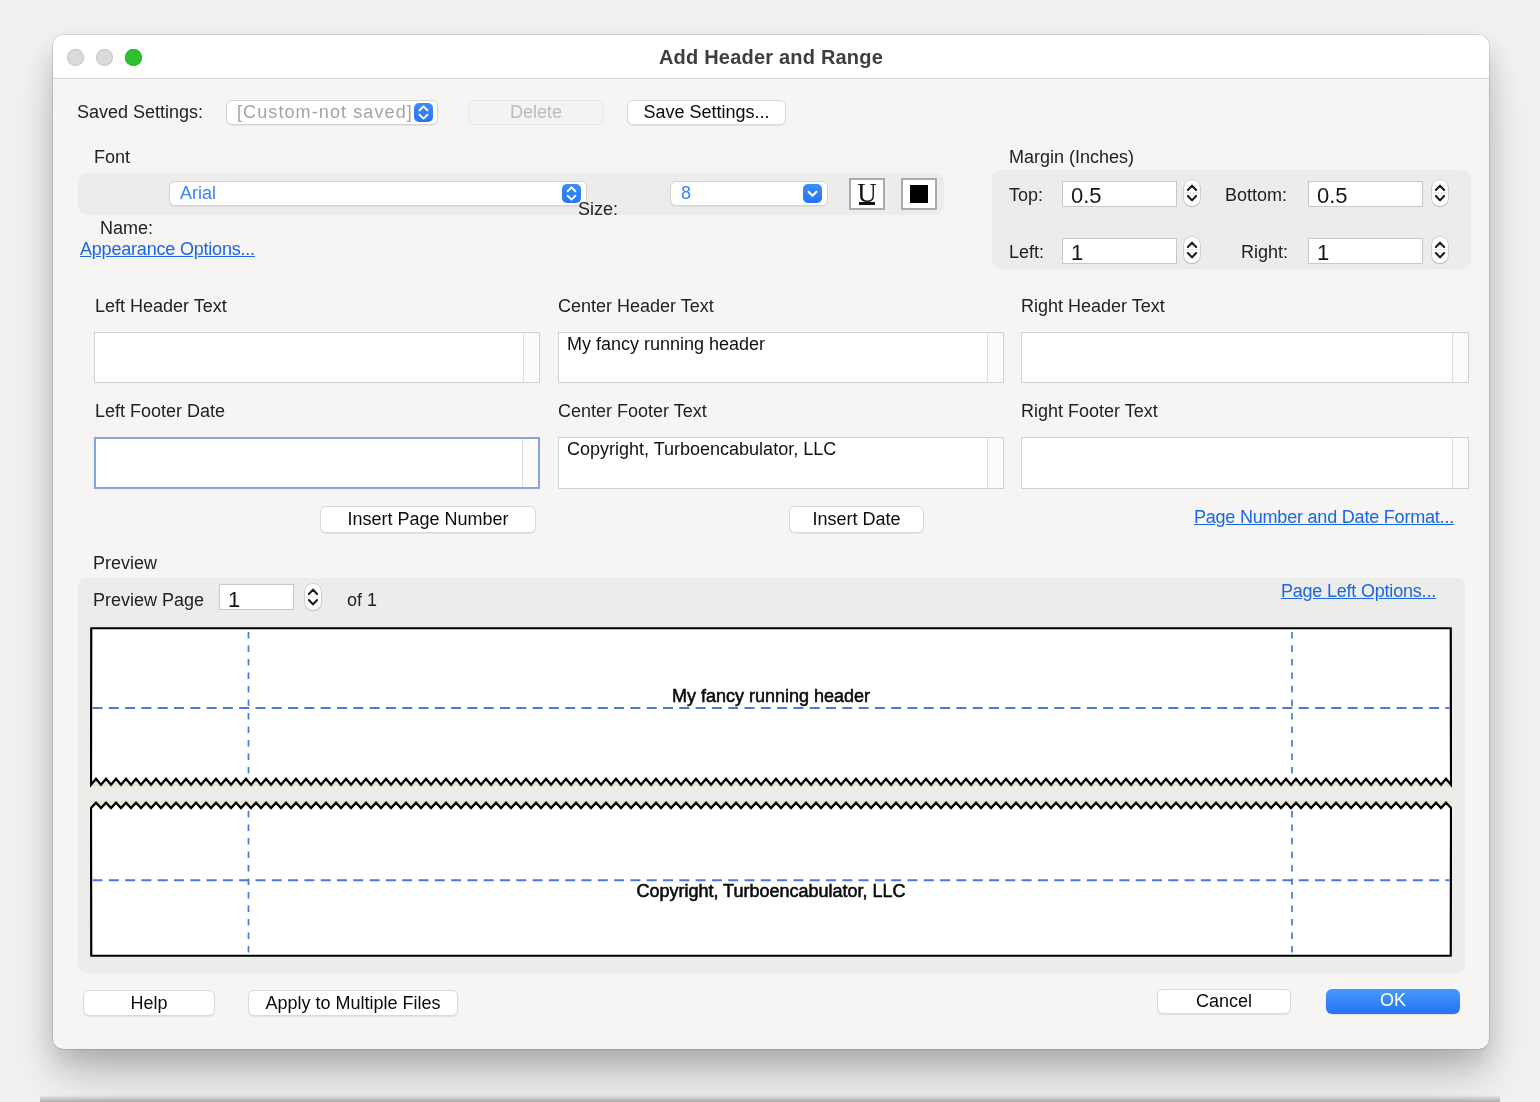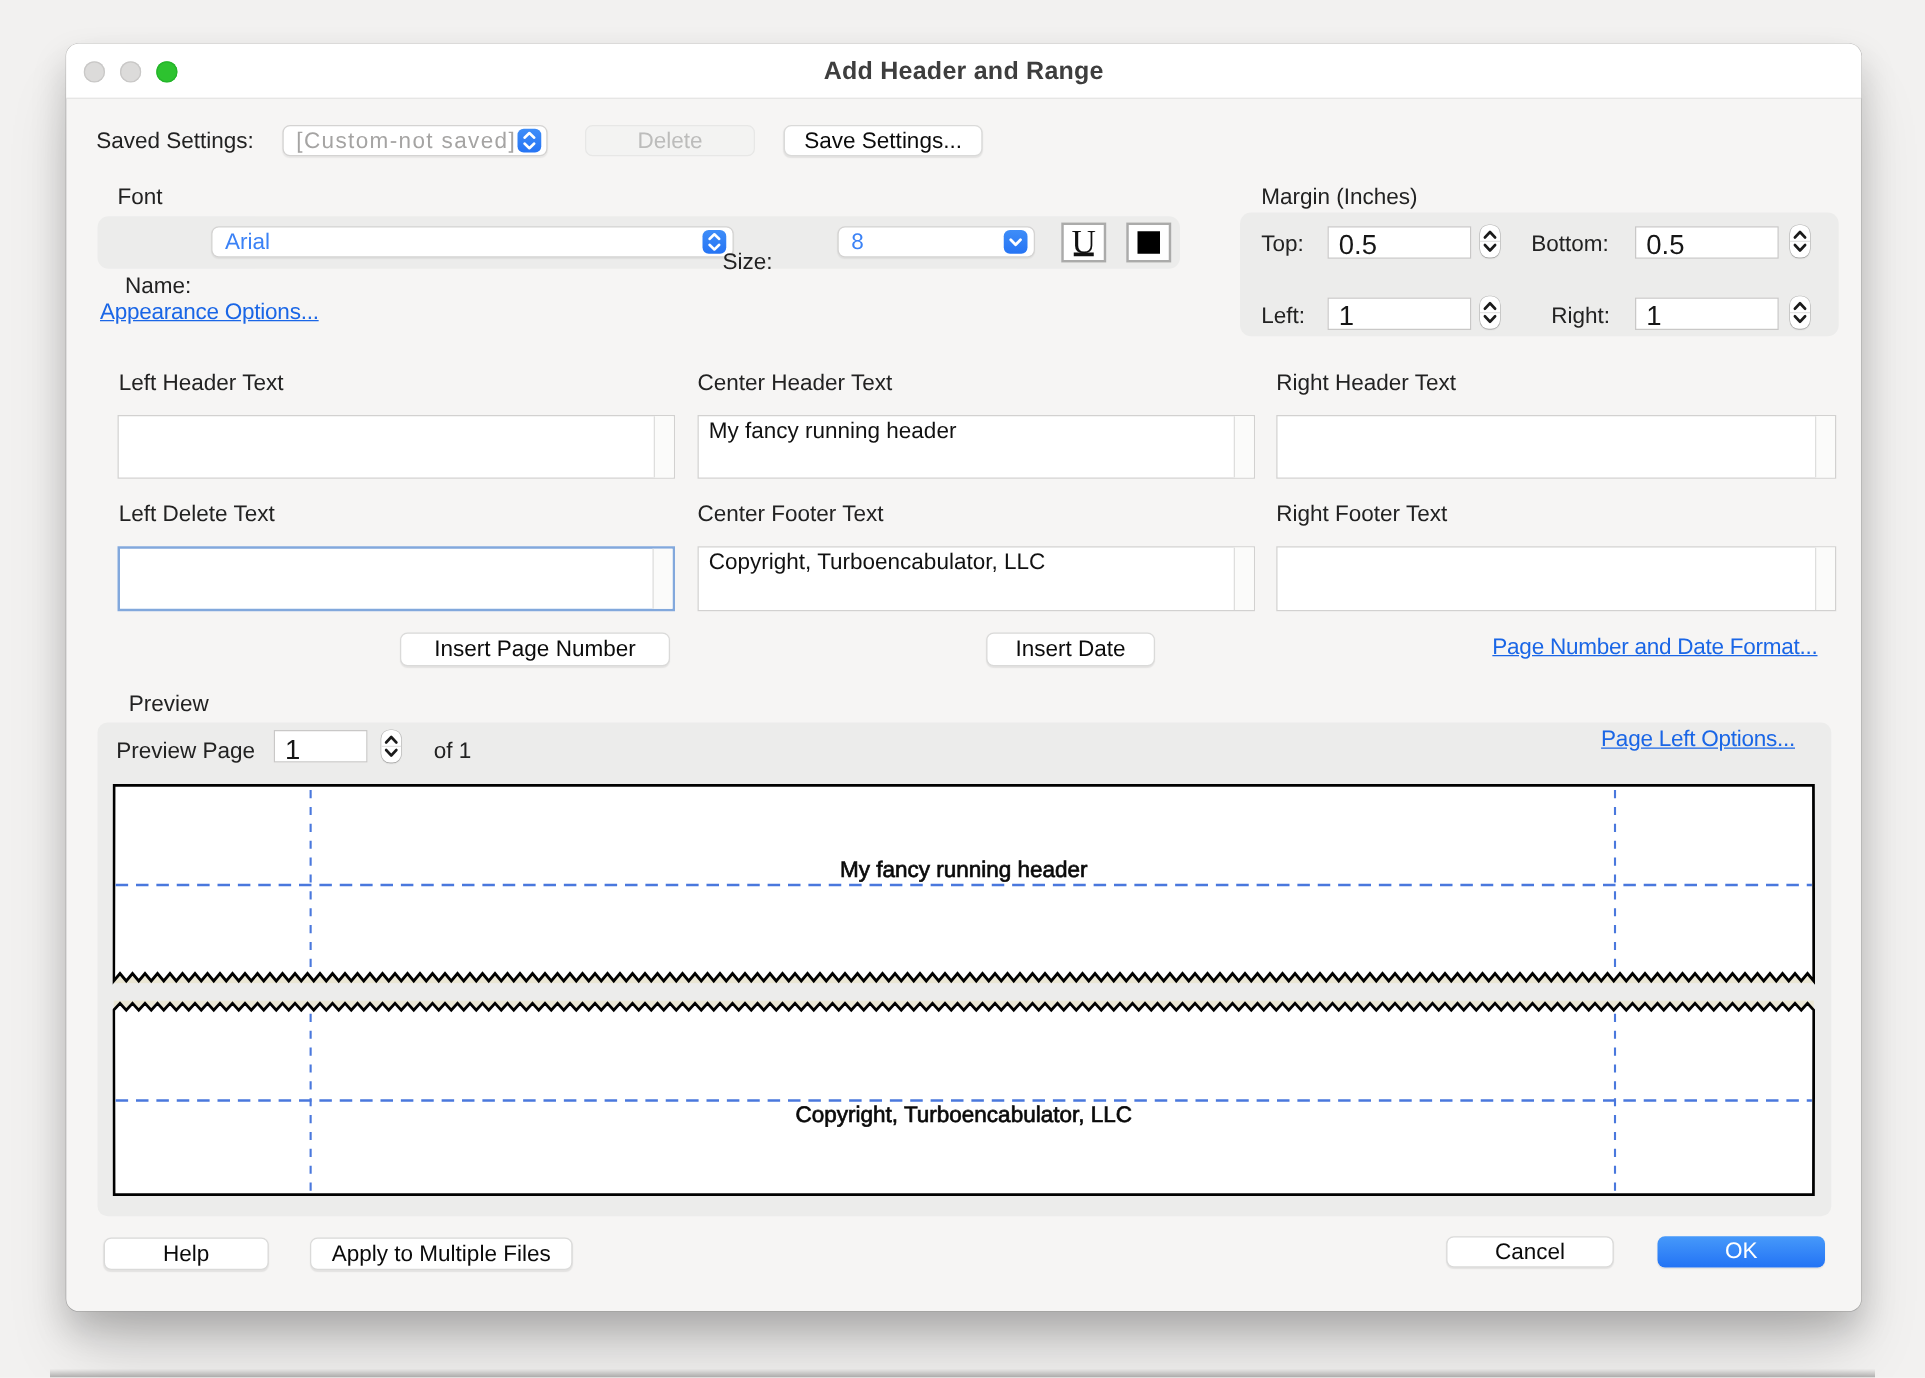--- a/index.html
+++ b/index.html
@@ -128,39 +128,39 @@
       <div class="scroll"></div>
     </div>
   <div class="tbox" style="left:505px; top:297px; width:446px; height:51px;">
       <div class="scroll"></div>
       <div class="txt">My fancy running header</div>
     </div>
   <div class="tbox" style="left:968px; top:297px; width:448px; height:51px;">
       <div class="scroll"></div>
     </div>
 
-  <div class="lbl" style="left:42px; top:364px;">Left Delete Text</div>
+  <div class="lbl" style="left:42px; top:364px;">Left Footer Date</div>
   <div class="lbl" style="left:505px; top:364px;">Center Footer Text</div>
   <div class="lbl" style="left:968px; top:364px;">Right Footer Text</div>
   <div class="tbox focus" style="left:41px; top:402px; width:446px; height:52px;">
       <div class="scroll"></div>
     </div>
   <div class="tbox" style="left:505px; top:402px; width:446px; height:52px;">
       <div class="scroll"></div>
       <div class="txt">Copyright, Turboencabulator, LLC</div>
     </div>
   <div class="tbox" style="left:968px; top:402px; width:448px; height:52px;">
       <div class="scroll"></div>
     </div>
 
   <div class="btn" style="left:267px; top:471px; width:216px; height:27px; line-height:25px;">Insert Page Number</div>
   <div class="btn" style="left:736px; top:471px; width:135px; height:27px; line-height:25px;">Insert Date</div>
   <div class="link" style="right:35px; top:470px;">Page Number and Date Format...</div>
 
-  <div class="lbl" style="left:40px; top:516px;margin-left:10px;">Preview</div>
+  <div class="lbl" style="left:40px; top:516px;">Preview</div>
   <div class="panel" style="left:25px; top:543px; width:1387px; height:395px; border-radius:8px;"></div>
   <div class="lbl" style="left:40px; top:553px;">Preview Page</div>
   <div class="field" style="left:166px; top:549px; width:75px; height:26px; line-height:24px; padding-top:3px;">1</div>
   <div class="stepper" style="left:252px; top:549px;"><svg width="16" height="26" viewBox="0 0 16 26">
         <path d="M3.9 10 L8 5.6 L12.1 10" fill="none" stroke="#1b1b1b" stroke-width="2.1" stroke-linecap="round" stroke-linejoin="round"></path>
         <path d="M3.9 16 L8 20.4 L12.1 16" fill="none" stroke="#1b1b1b" stroke-width="2.1" stroke-linecap="round" stroke-linejoin="round"></path>
         <line x1="0" y1="13" x2="16" y2="13" stroke="#e4e4e3" stroke-width="1"></line>
       </svg></div>
   <div class="lbl" style="left:294px; top:553px;">of 1</div>
   <div class="link" style="right:53px; top:544px;">Page Left Options...</div>

